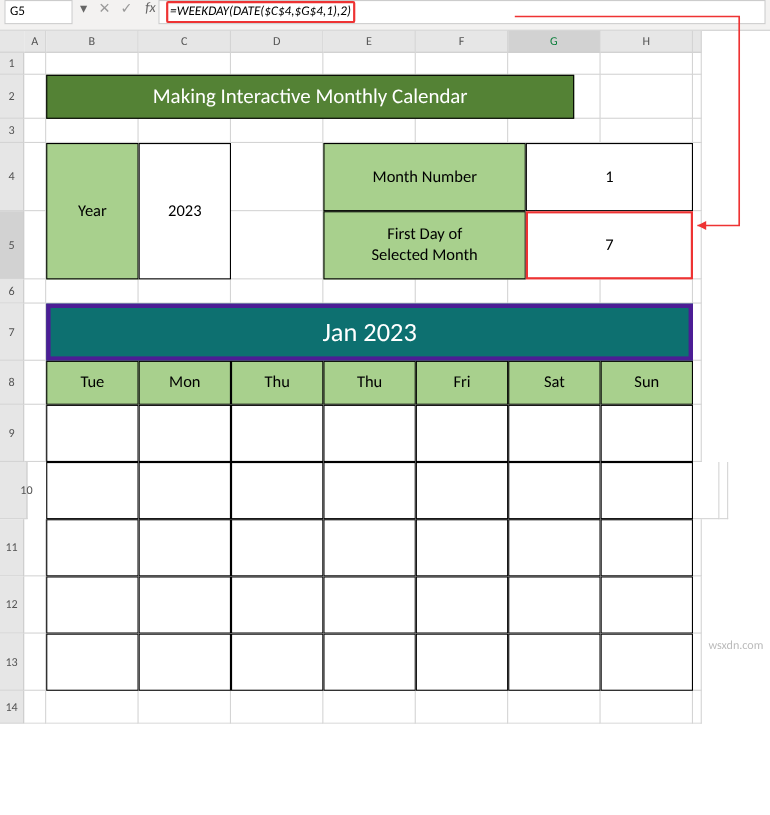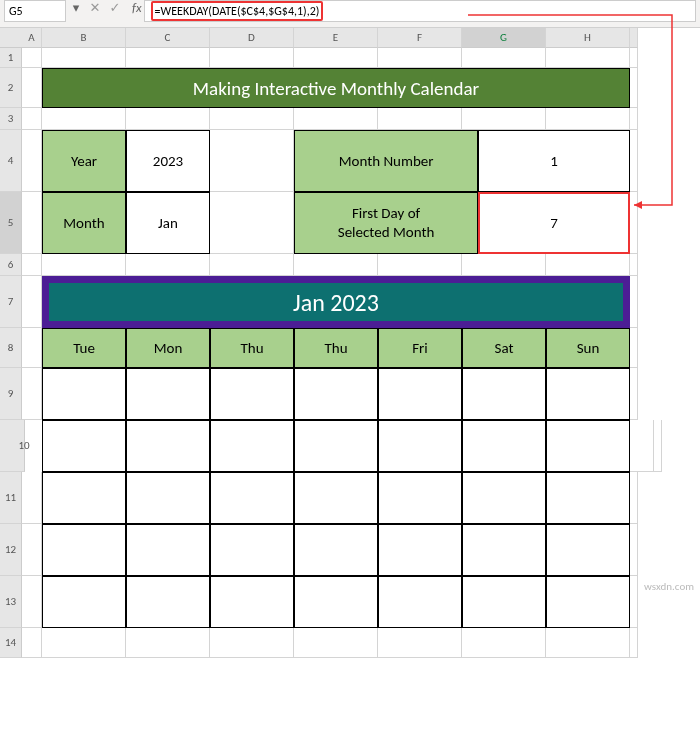--- a/index.html
+++ b/index.html
@@ -30,20 +30,21 @@
     .formula-bar {
       flex: 1;
       height: 22px;
       background: #fff;
       border: 1px solid #ccc;
       padding: 2px 6px;
       font-size: 12px;
       display: flex;
       align-items: center;
       margin-right: 4px;
+      font-style: italic;
     }
     .formula-highlight {
       border: 2px solid #e33;
       padding: 1px 2px;
       border-radius: 2px;
       display: inline-block;
     }
 
     .grid { display: flex; }
     .row-headers { width: 22px; }
@@ -100,21 +101,21 @@
     .r9 { height: 52px; }
     .r10 { height: 52px; padding-left: 24px; }
     .r11 { height: 52px; }
     .r12 { height: 52px; }
     .r13 { height: 52px; }
     .r14 { height: 30px; }
 
     .title-banner {
       position: absolute;
       left: 20px; top: 20px;
-      width: 588px; height: 40px;
+      width: 480px; height: 40px;
       background: #548235;
       color: #fff;
       font-size: 19px;
       display: flex;
       align-items: center;
       justify-content: center;
       border: 1px solid #000;
     }
     
     .box1 {
@@ -150,21 +151,21 @@
       width: 588px;
     }
     .cal-title {
       height: 52px;
       background: #0d7070;
       color: #fff;
       font-size: 24px;
       display: flex;
       align-items: center;
       justify-content: center;
-      border: 7px solid #4c1d95;
+      border: 4px solid #4c1d95;
     }
     .cal-days { display: flex; height: 40px; }
     .cal-day {
       flex: 1;
       background: #a8d08d;
       border: 1px solid #000;
       display: flex;
       align-items: center;
       justify-content: center;
       font-size: 15px;
@@ -391,24 +392,20 @@
           <div class="cell cI"></div>
         </div>
 
       <div class="title-banner">Making Interactive Monthly Calendar</div>
 
       <div class="box1">
         <div class="trow">
           <div class="tcell thead">Year</div>
           <div class="tcell tval">2023</div>
         </div>
-        <div class="trow">
-          <div class="tcell thead">Month</div>
-          <div class="tcell tval">Jan</div>
-        </div>
       </div>
 
       <div class="box2">
         <div class="trow">
           <div class="tcell thead">Month Number</div>
           <div class="tcell tval">1</div>
         </div>
         <div class="trow">
           <div class="tcell thead">
             <span>First Day of</span>

